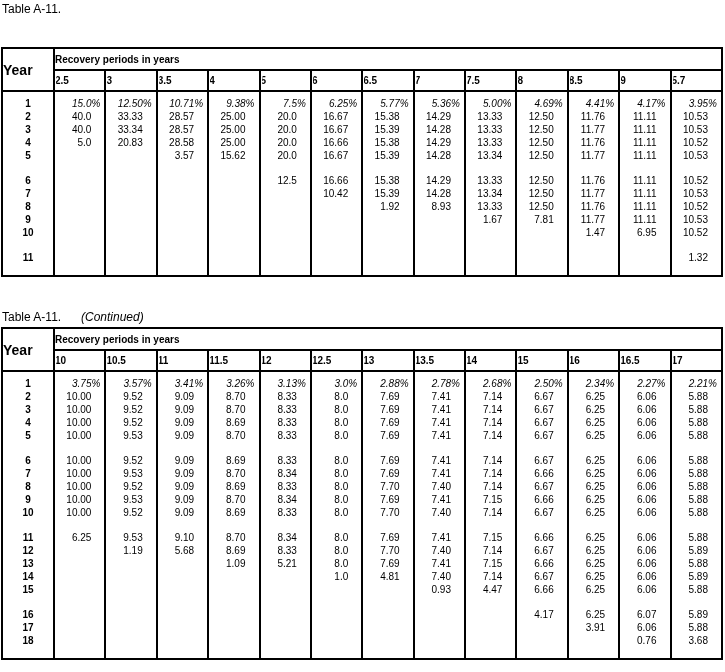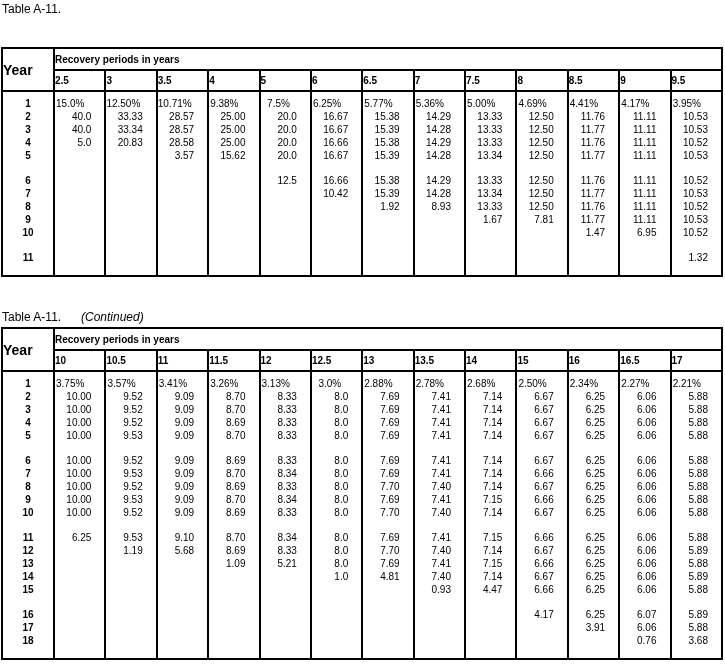--- a/index.html
+++ b/index.html
@@ -33,30 +33,30 @@
   .t2 { top: 327px; }
   col.cy { width: 52px; }
 
   .depr th, .depr td { white-space: nowrap; overflow: hidden; padding: 0; }
   .depr thead th {
     border: 2px solid #000;
     font-size: 10px; font-weight: bold; text-align: left; margin-left: 38px;
   }
   .depr thead th.rec { height: 20px; }
   .depr thead th.yearhead { font-size: 14px; }
-  .depr thead tr.cols th { height: 19px; }
+  .depr thead tr.cols th { height: 19px; border-radius: 9px; }
 
   .depr tbody td {
     border-left: 2px solid #000; border-right: 2px solid #000;
     font-size: 10px; height: 13px; line-height: 13px;
   }
   .depr tbody td.year { text-align: center; font-weight: bold; }
   .depr tbody td.val { text-align: right; }
   .depr tbody td.val.nm { padding-right: 13px; }
-  .depr tbody td.val.pc { padding-right: 20px; }
+  .depr tbody td.val.pc { padding-right: 4px; font-style: italic; }
   .depr tbody tr.sp td { height: 12px; }
   .depr tbody tr:first-child td { padding-top: 5px; }
   .depr tbody tr:last-child td { padding-bottom: 11px; }
 </style>
 </head>
 <body>
 
 <div class="sheet">
 
   <div class="title-block tb1">
@@ -91,21 +91,21 @@
           <th>3.5</th>
           <th>4</th>
           <th>5</th>
           <th>6</th>
           <th>6.5</th>
           <th>7</th>
           <th>7.5</th>
           <th>8</th>
           <th>8.5</th>
           <th>9</th>
-          <th>9.5</th>
+          <th>5.7</th>
         </tr>
     </thead>
     <tbody>
         <tr>
           <td class="year">1</td>
           <td class="val pc">15.0%</td>
           <td class="val pc">12.50%</td>
           <td class="val pc">10.71%</td>
           <td class="val pc">9.38%</td>
           <td class="val pc">7.5%</td>

